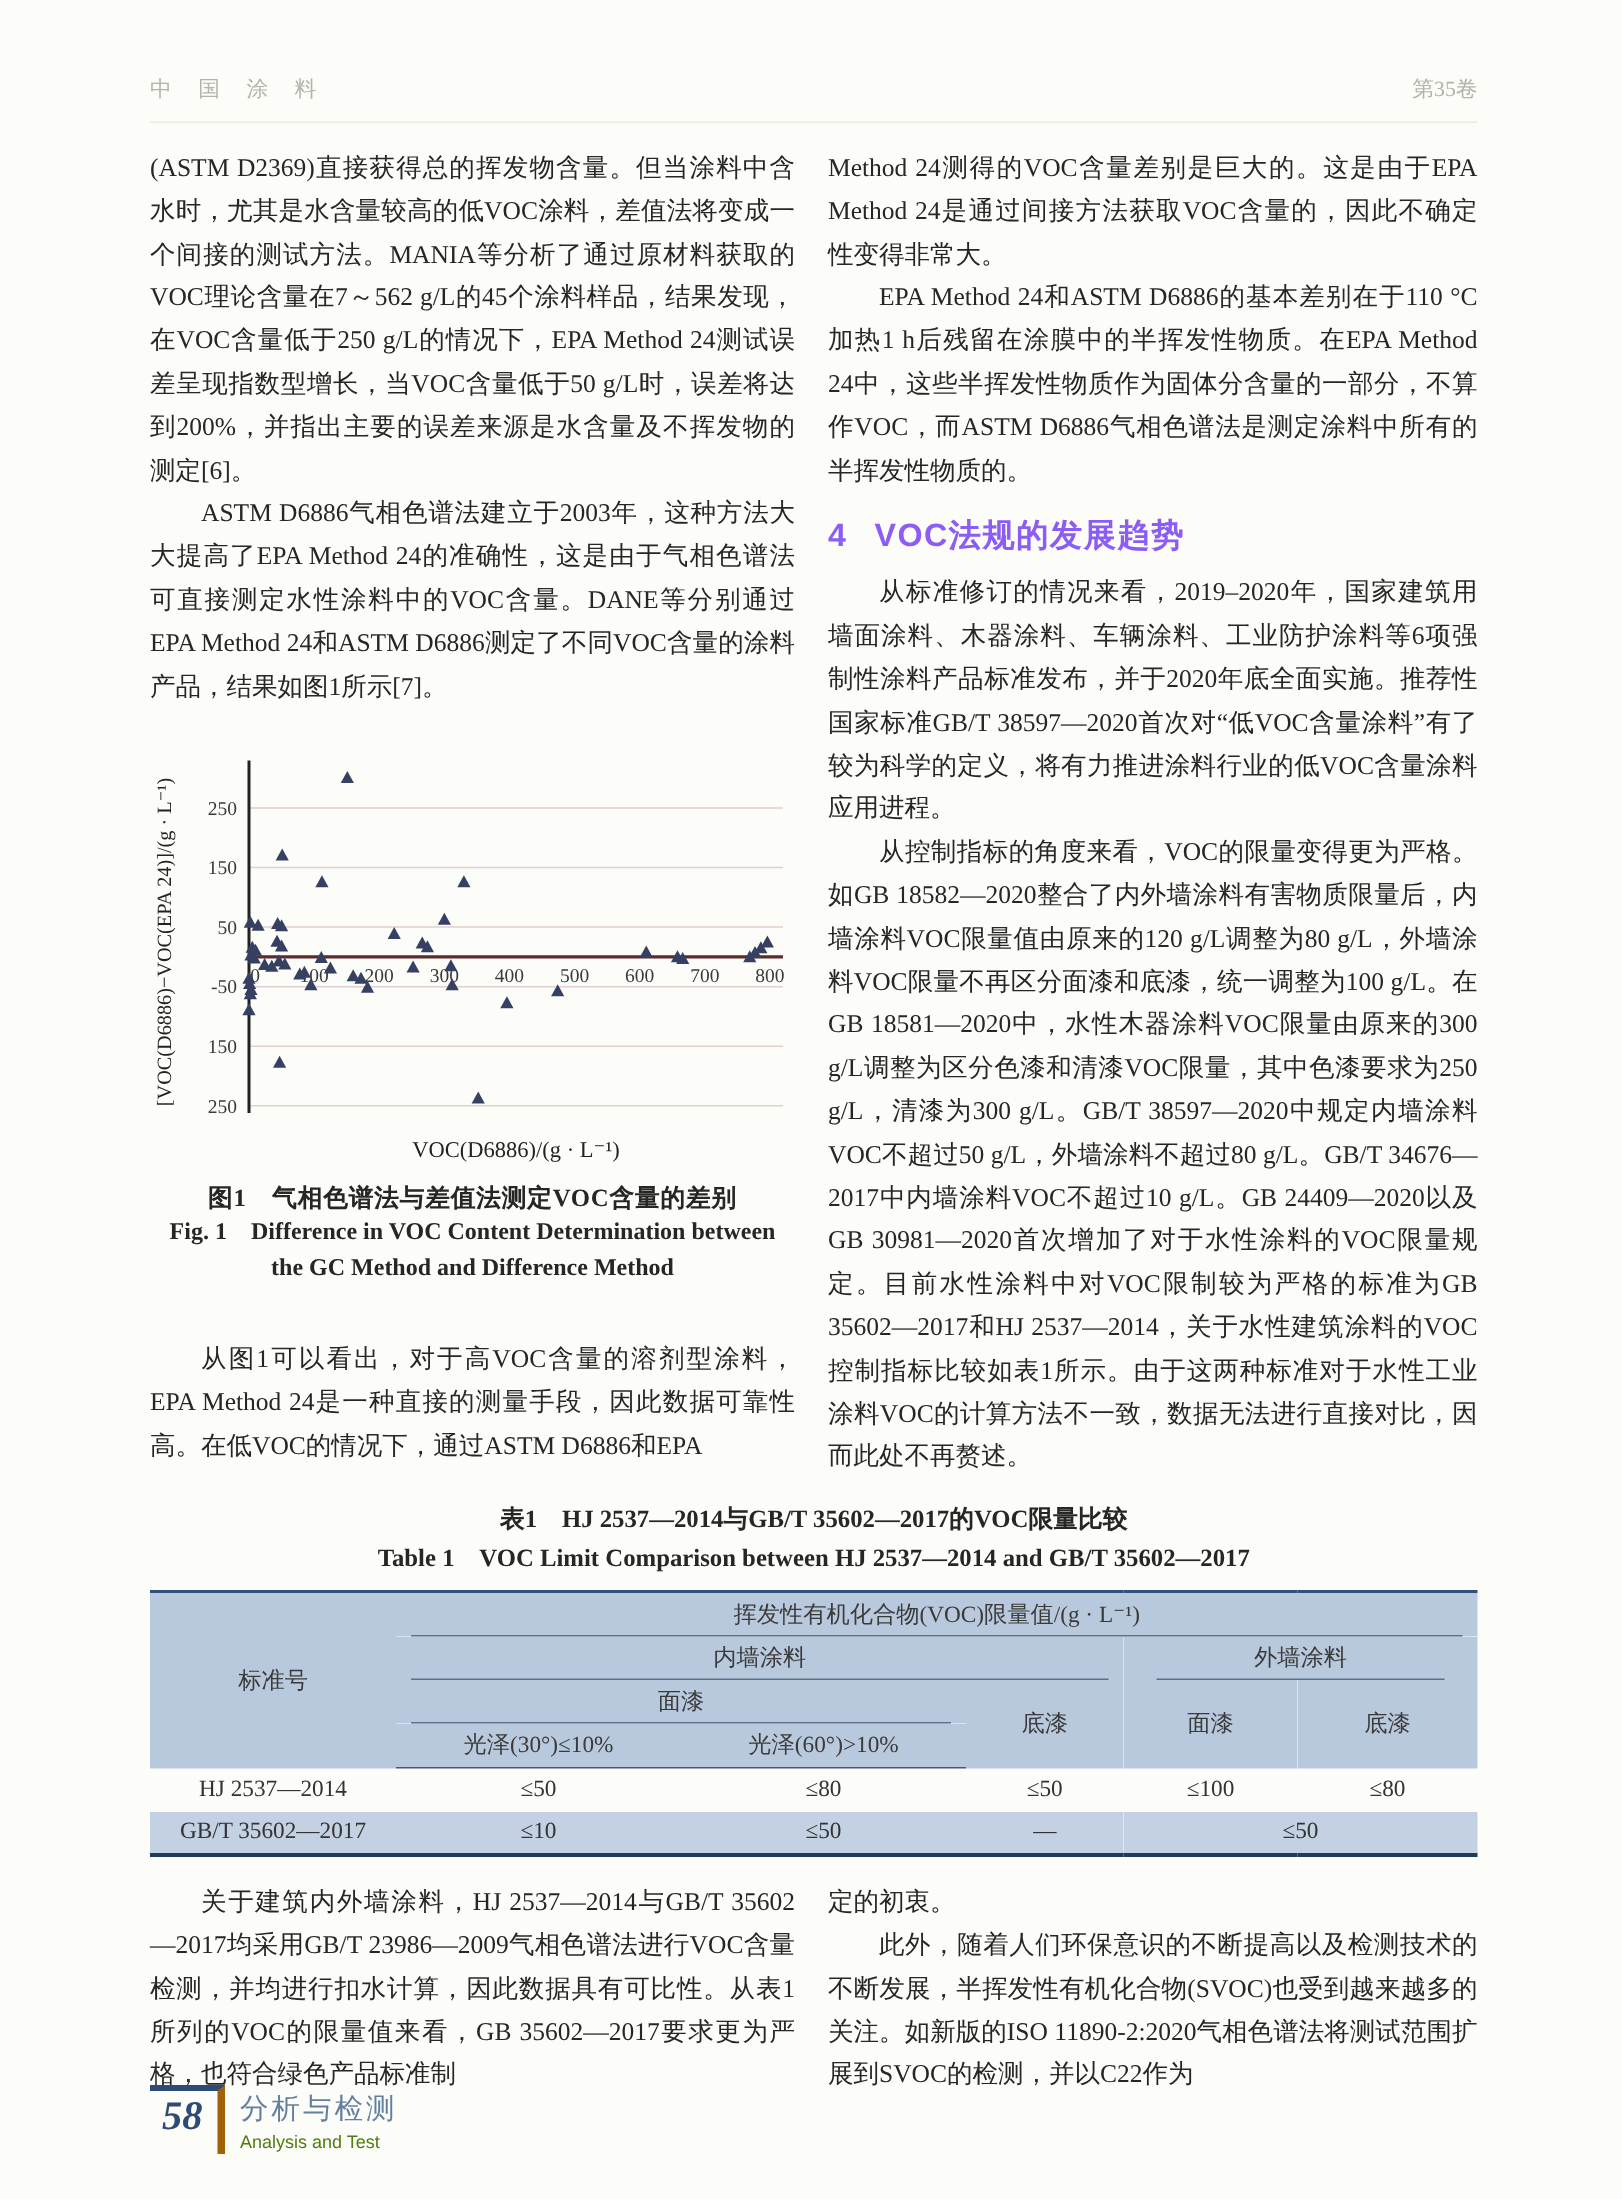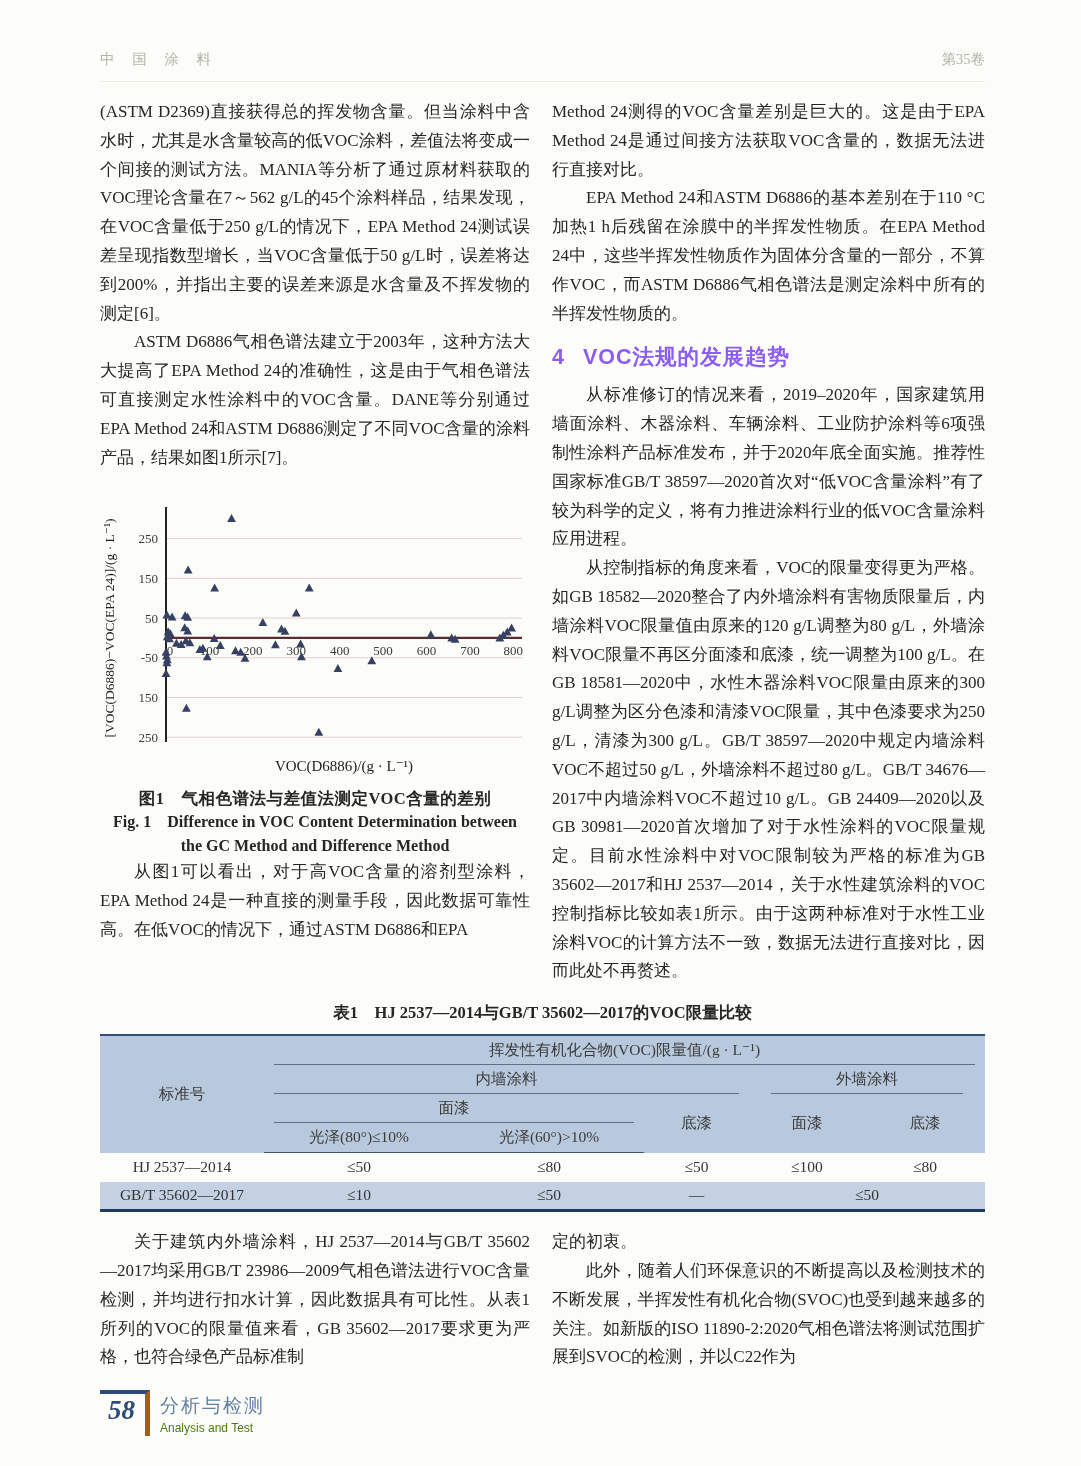--- a/index.html
+++ b/index.html
@@ -30,21 +30,21 @@
     font-family:"Liberation Sans","DejaVu Sans",sans-serif;
     font-weight:bold; font-size:21.5px; color:#8b5cf6; letter-spacing:1px;
   }
   .sec-head .num { margin-right:18px; }
   
   .figure-block { margin-top:30px; }
   svg.chart { display:block; font-family:"Liberation Serif","DejaVu Serif",serif; }
   .fig-caption { margin-top:10px; text-align:center; font-weight:bold; }
   .fig-caption .cn { font-size:16.5px; letter-spacing:0.5px; }
   .fig-caption .en { font-size:16px; line-height:24px; }
-  .after-fig { }
+  .after-fig { margin-top:34px; }
   
   .table-sec { margin-top:14px; }
   .tbl-title { text-align:center; font-weight:bold; font-size:16.5px; line-height:26px; }
   table.voc {
     width:885px; margin-top:8px; border-collapse:collapse;
     border-top:2px solid #2f4f7d; border-bottom:3px solid #203a5e;
     font-size:15.5px; color:#333;
   }
   table.voc td { position:relative; text-align:center; vertical-align:middle; padding:4px 4px; }
   tr.hrow td { background:#b9c9dd; color:#3a3a3a; }
@@ -172,33 +172,34 @@
             <div class="cn">图1　气相色谱法与差值法测定VOC含量的差别</div>
             <div class="en">Fig. 1　Difference in VOC Content Determination between</div>
             <div class="en">the GC Method and Difference Method</div>
           </div>
         </div>
 
         <p class="body indent after-fig">从图1可以看出，对于高VOC含量的溶剂型涂料，EPA Method 24是一种直接的测量手段，因此数据可靠性高。在低VOC的情况下，通过ASTM D6886和EPA</p>
       </div>
 
       <div class="col-r">
-        <p class="body">Method 24测得的VOC含量差别是巨大的。这是由于EPA Method 24是通过间接方法获取VOC含量的，数据无法进行直接对比。</p>
+        <p class="body">Method 24测得的VOC含量差别是巨大的。这是由于EPA Method 24是通过间接方法获取VOC含量的，因此不确定性变得非常大。</p>
         <p class="body indent">EPA Method 24和ASTM D6886的基本差别在于110 °C加热1 h后残留在涂膜中的半挥发性物质。在EPA Method 24中，这些半挥发性物质作为固体分含量的一部分，不算作VOC，而ASTM D6886气相色谱法是测定涂料中所有的半挥发性物质的。</p>
         <div class="sec-head">
           <span class="num">4</span><span>VOC法规的发展趋势</span>
         </div>
         <p class="body indent">从标准修订的情况来看，2019–2020年，国家建筑用墙面涂料、木器涂料、车辆涂料、工业防护涂料等6项强制性涂料产品标准发布，并于2020年底全面实施。推荐性国家标准GB/T 38597—2020首次对“低VOC含量涂料”有了较为科学的定义，将有力推进涂料行业的低VOC含量涂料应用进程。</p>
         <p class="body indent">从控制指标的角度来看，VOC的限量变得更为严格。如GB 18582—2020整合了内外墙涂料有害物质限量后，内墙涂料VOC限量值由原来的120 g/L调整为80 g/L，外墙涂料VOC限量不再区分面漆和底漆，统一调整为100 g/L。在GB 18581—2020中，水性木器涂料VOC限量由原来的300 g/L调整为区分色漆和清漆VOC限量，其中色漆要求为250 g/L，清漆为300 g/L。GB/T 38597—2020中规定内墙涂料VOC不超过50 g/L，外墙涂料不超过80 g/L。GB/T 34676—2017中内墙涂料VOC不超过10 g/L。GB 24409—2020以及GB 30981—2020首次增加了对于水性涂料的VOC限量规定。目前水性涂料中对VOC限制较为严格的标准为GB 35602—2017和HJ 2537—2014，关于水性建筑涂料的VOC控制指标比较如表1所示。由于这两种标准对于水性工业涂料VOC的计算方法不一致，数据无法进行直接对比，因而此处不再赘述。</p>
       </div>
 
     </div>
 
     <div class="table-sec">
       <div class="tbl-title">表1　HJ 2537—2014与GB/T 35602—2017的VOC限量比较</div>
+      <div class="tbl-title">Table 1　VOC Limit Comparison between  HJ 2537—2014 and GB/T 35602—2017</div>
 
       <table class="voc">
         <colgroup>
           <col style="width:164px">
             <col style="width:190px">
             <col style="width:190px">
           <col style="width:105px">
             <col style="width:116px">
             <col style="width:120px">
         </colgroup>
@@ -211,21 +212,21 @@
           <td colspan="3" class="uline">内墙涂料</td>
           <td colspan="2" class="uline-tight">外墙涂料</td>
         </tr>
         <tr class="hrow">
           <td colspan="2" class="uline">面漆</td>
           <td rowspan="2">底漆</td>
           <td rowspan="2">面漆</td>
           <td rowspan="2">底漆</td>
         </tr>
         <tr class="hrow hrow-last">
-          <td>光泽(80°)≤10%</td>
+          <td>光泽(30°)≤10%</td>
           <td>光泽(60°)&gt;10%</td>
         </tr>
         <tr class="drow">
           <td class="rowhead">HJ 2537—2014</td>
           <td>≤50</td>
           <td>≤80</td>
           <td>≤50</td>
           <td>≤100</td>
           <td>≤80</td>
         </tr>

